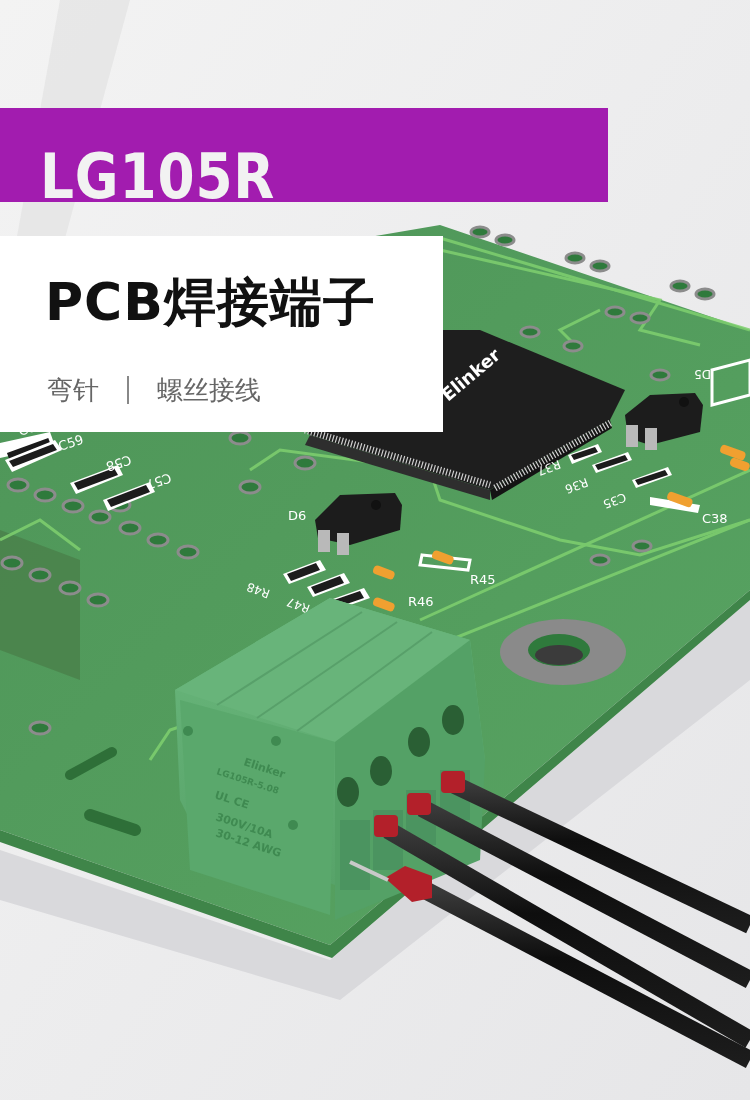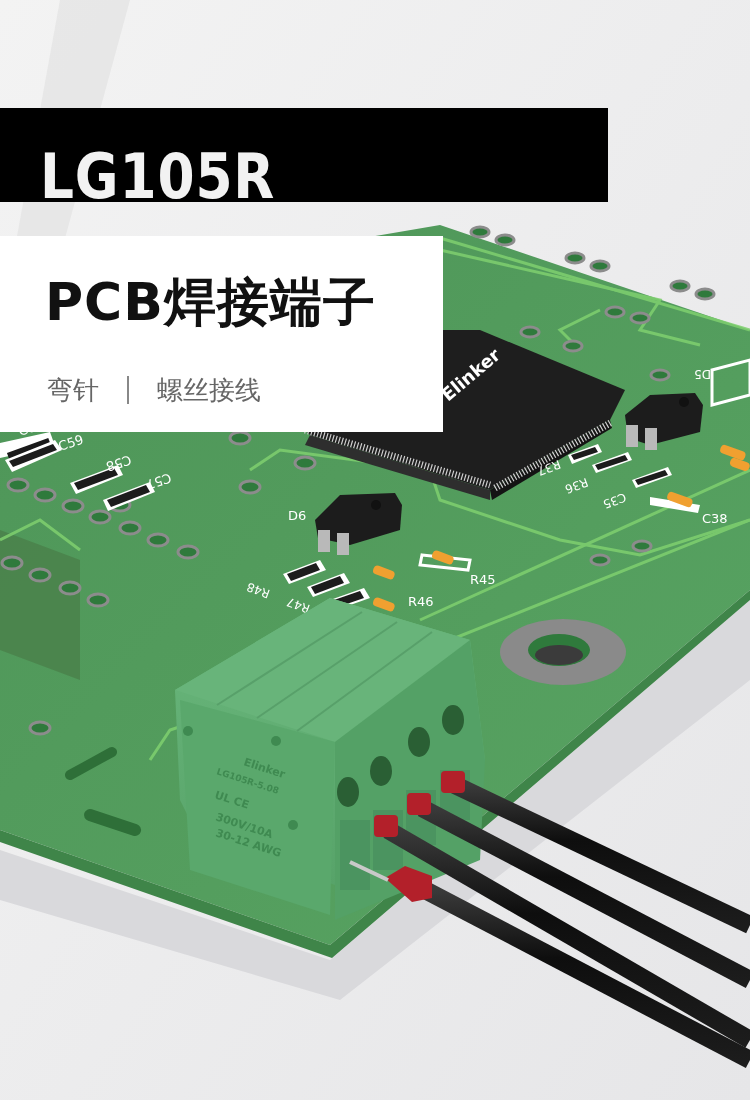--- a/index.html
+++ b/index.html
@@ -1,21 +1,21 @@
 <!DOCTYPE html>
 <html><head>
   <meta charset="utf-8">
   <style>
     html, body { margin: 0; padding: 0; }
     body { width: 750px; height: 1100px; overflow: hidden; position: relative;
            background: #efefef; font-family: "Liberation Sans", "DejaVu Sans", sans-serif; }
     .scene { position: absolute; left: 0; top: 0; width: 750px; height: 1100px; }
     .scene svg { display: block; }
     .title-band { position: absolute; left: 0; top: 108px; width: 608px; height: 94px;
-                  background: #000000; box-sizing: border-box; }
+                  background: #a21caf; box-sizing: border-box; }
     .model { position: absolute; left: 40px; top: 38px; color: #f2f2f2; font-size: 62px;
              font-weight: 700; letter-spacing: 1px; line-height: 1;
              font-family: "DejaVu Sans", sans-serif; transform: scaleX(0.86); transform-origin: left top; }
     .sub-card { position: absolute; left: 0; top: 236px; width: 443px; height: 196px; background: #ffffff; }
     .headline { position: absolute; left: 45px; top: 40px; color: #111; font-size: 52px; font-weight: 700;
                 line-height: 1; font-family: "DejaVu Sans", sans-serif; letter-spacing: 1px; }
     .tags { position: absolute; left: 47px; top: 140px; color: #666; font-size: 26px; line-height: 1;
             font-family: "DejaVu Sans", sans-serif; display: flex; align-items: center; gap: 28px; }
     .tags .sep { width: 2px; height: 28px; background: #888; display: inline-block; }
     .silk { font-family: "DejaVu Sans", sans-serif; fill: #ffffff; }

